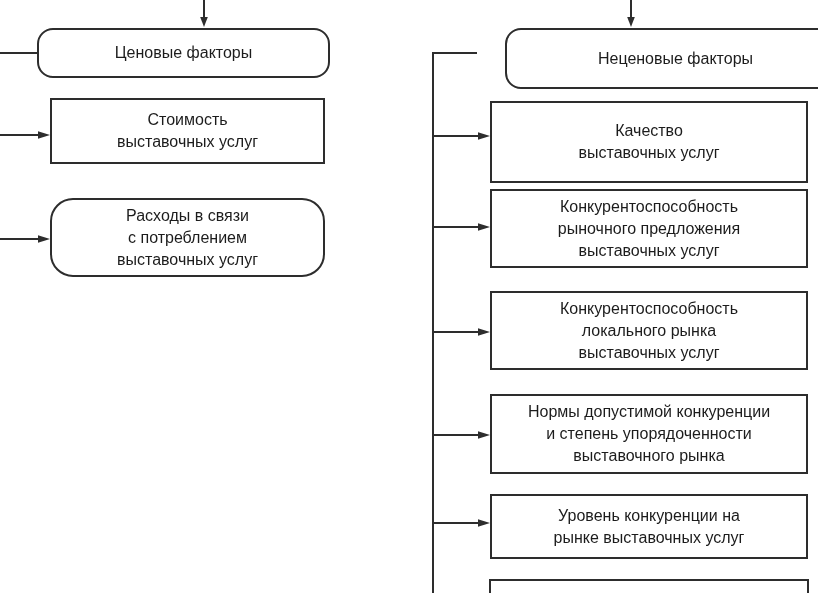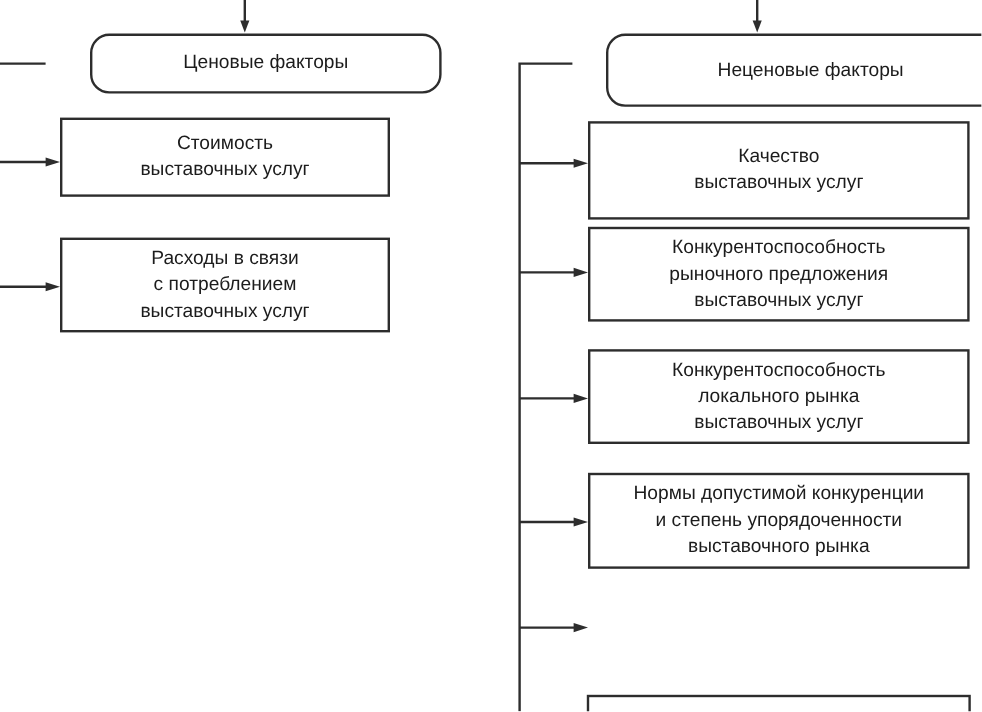--- a/index.html
+++ b/index.html
@@ -35,23 +35,23 @@
     text-align: center;
     font-size: 16px;
     line-height: 22px;
     white-space: pre-line;
     padding: 2px 8px;
   }
   .node--rounded {
     border-radius: 16px;
   }
   
-  .price-header   { left: 37px;  top: 28px;  width: 293px; height: 50px; margin-left: 38px; }
+  .price-header   { left: 37px;  top: 28px;  width: 293px; height: 50px; }
   .price-box-0    { left: 50px;  top: 98px; width: 275px; height: 66px; }
-  .price-box-1    { left: 50px;  top: 198px; width: 275px; height: 79px; }
+  .price-box-1    { left: 50px;  top: 198px; width: 275px; height: 79px; border-radius: 23px; }
   
   .nonprice-header { left: 477px; top: 28px;  width: 341px; height: 61px; margin-left: 28px; }
   .nonprice-box-0  { left: 490px; top: 101px; width: 318px; height: 82px; }
   .nonprice-box-1  { left: 490px; top: 189px; width: 318px; height: 79px; }
   .nonprice-box-2  { left: 490px; top: 291px; width: 318px; height: 79px; }
   .nonprice-box-3  { left: 490px; top: 394px; width: 318px; height: 80px; }
   .nonprice-box-4  { left: 490px; top: 494px; width: 318px; height: 65px; }
   .nonprice-box-5  { left: 489px; top: 579px; width: 320px; height: 60px; }
 </style>
 </head>
@@ -109,16 +109,18 @@
 выставочных услуг</div>
 
   <div class="node nonprice-box-2">Конкурентоспособность
 локального рынка
 выставочных услуг</div>
 
   <div class="node nonprice-box-3">Нормы допустимой конкуренции
 и степень упорядоченности
 выставочного рынка</div>
 
+  <div class="node nonprice-box-4">Уровень конкуренции на
+рынке выставочных услуг</div>
 
   <div class="node nonprice-box-5"></div>
 
 </div>
 
 </body></html>

